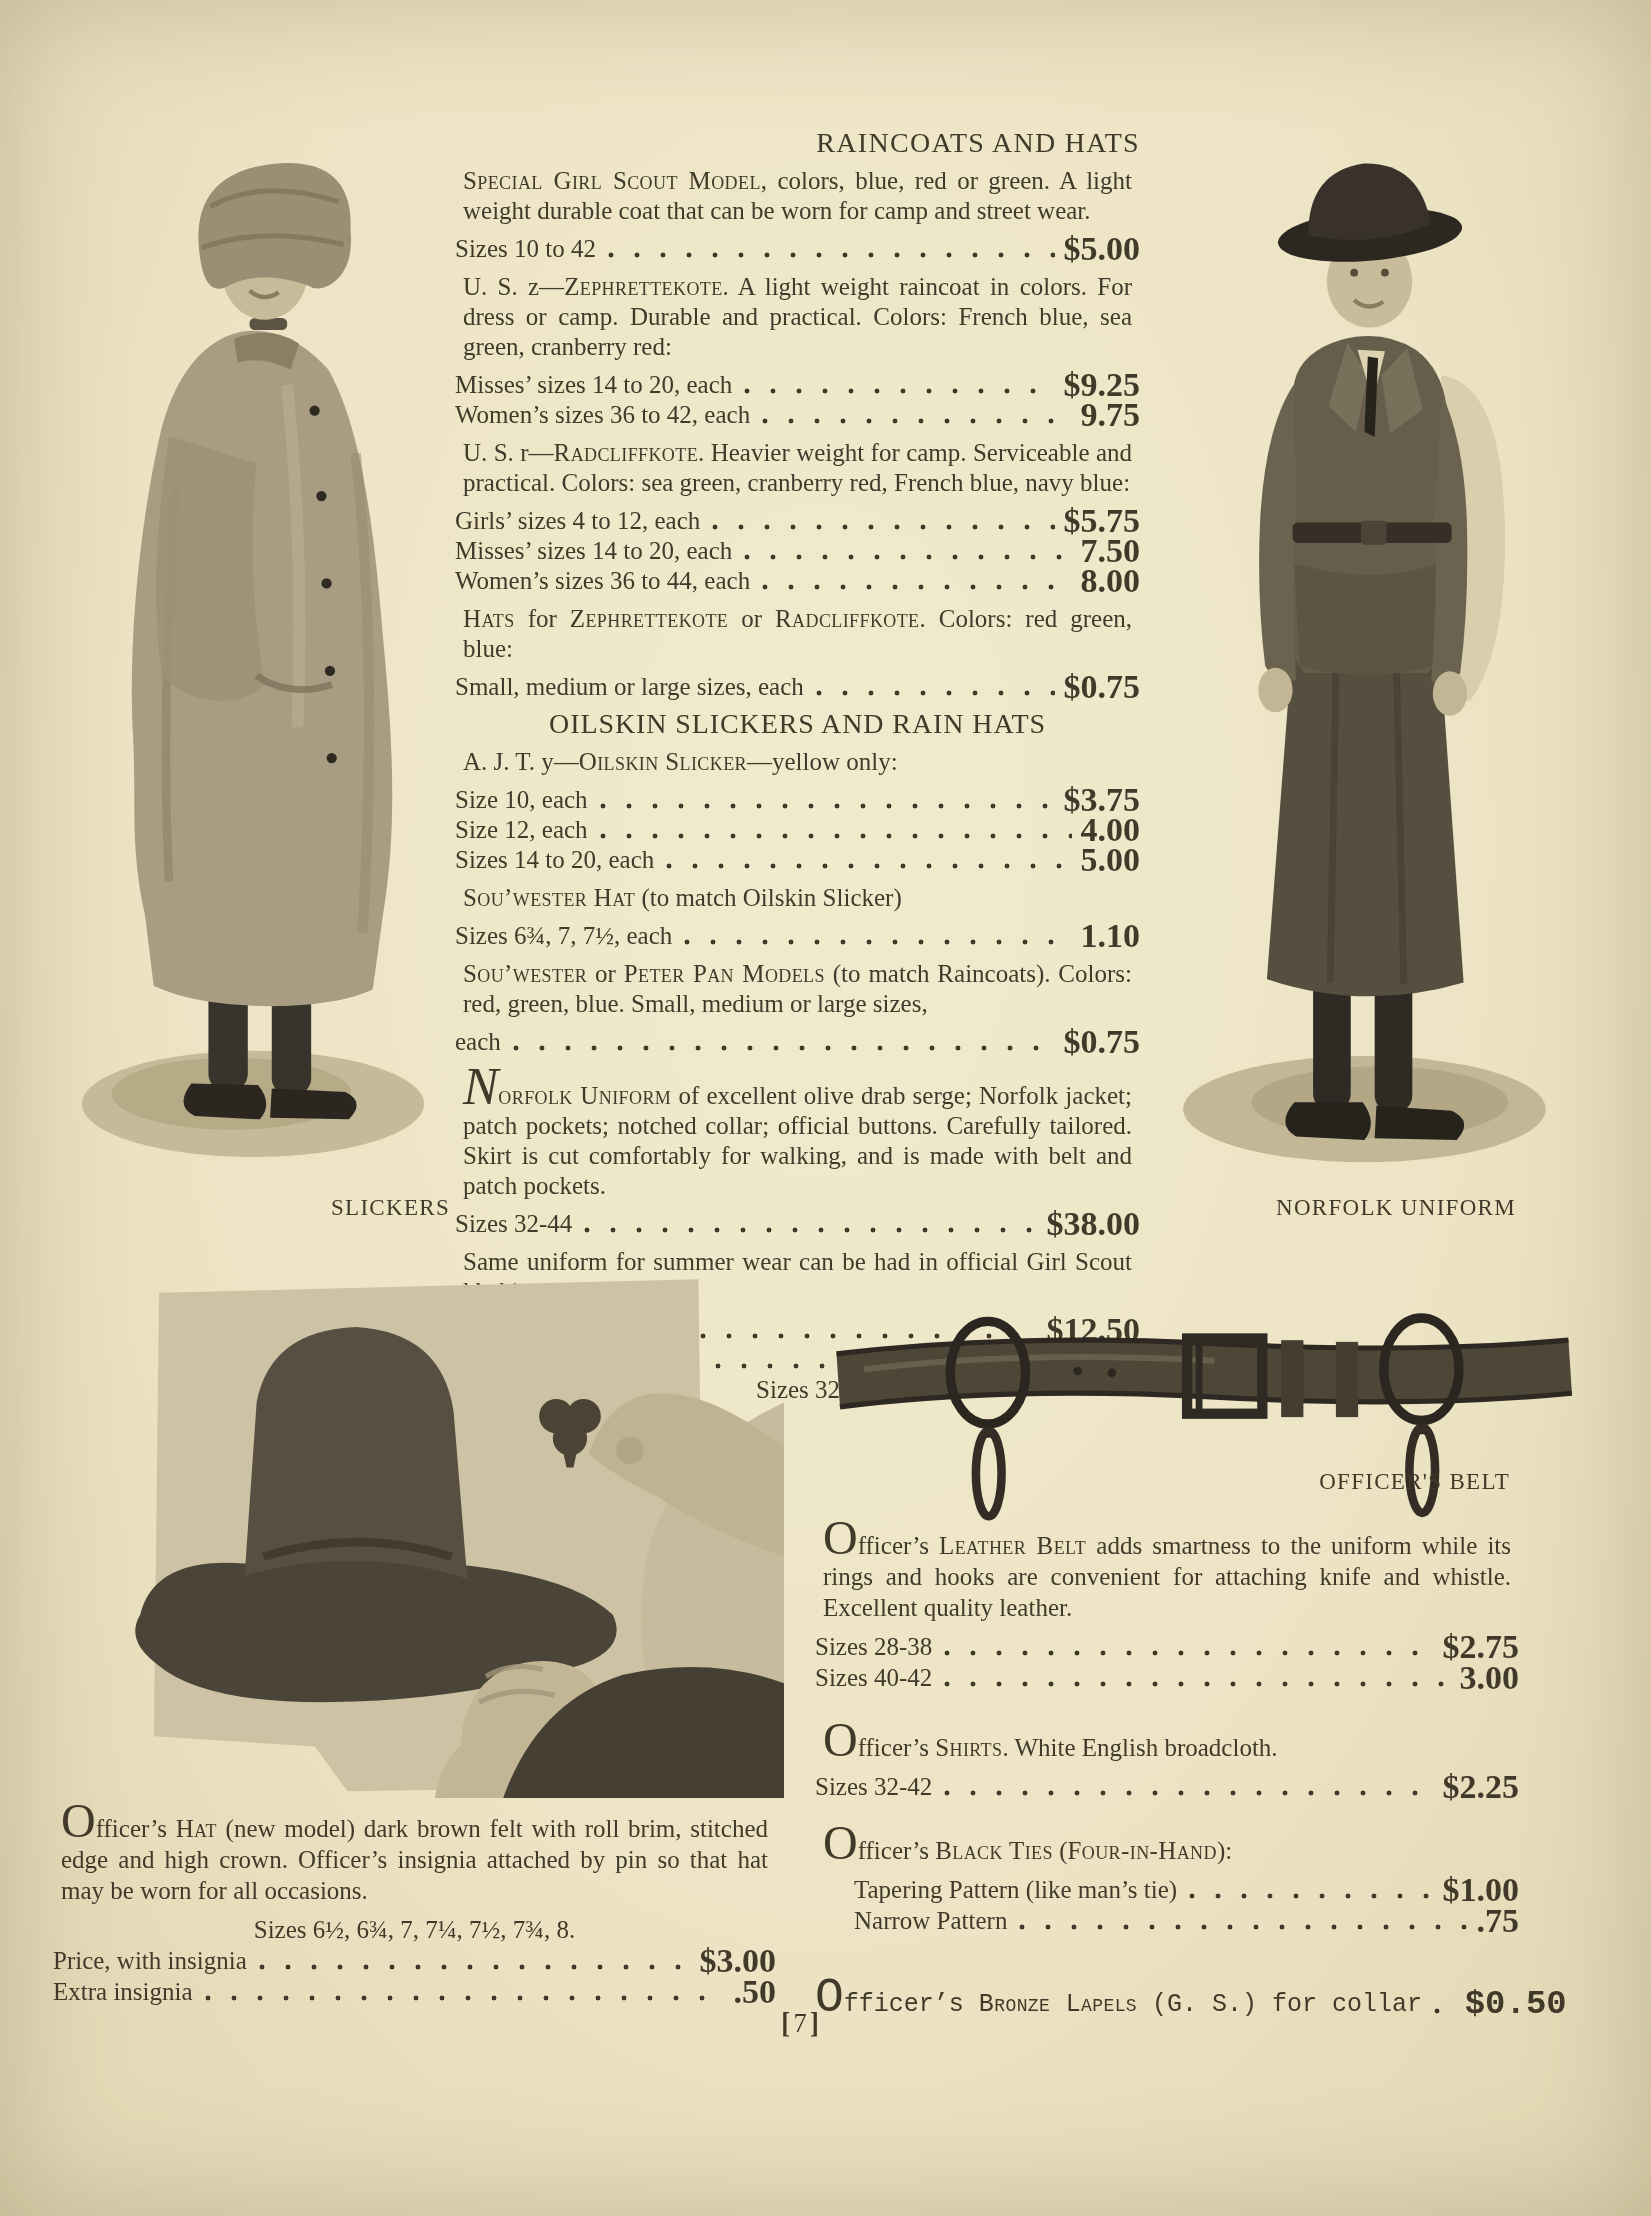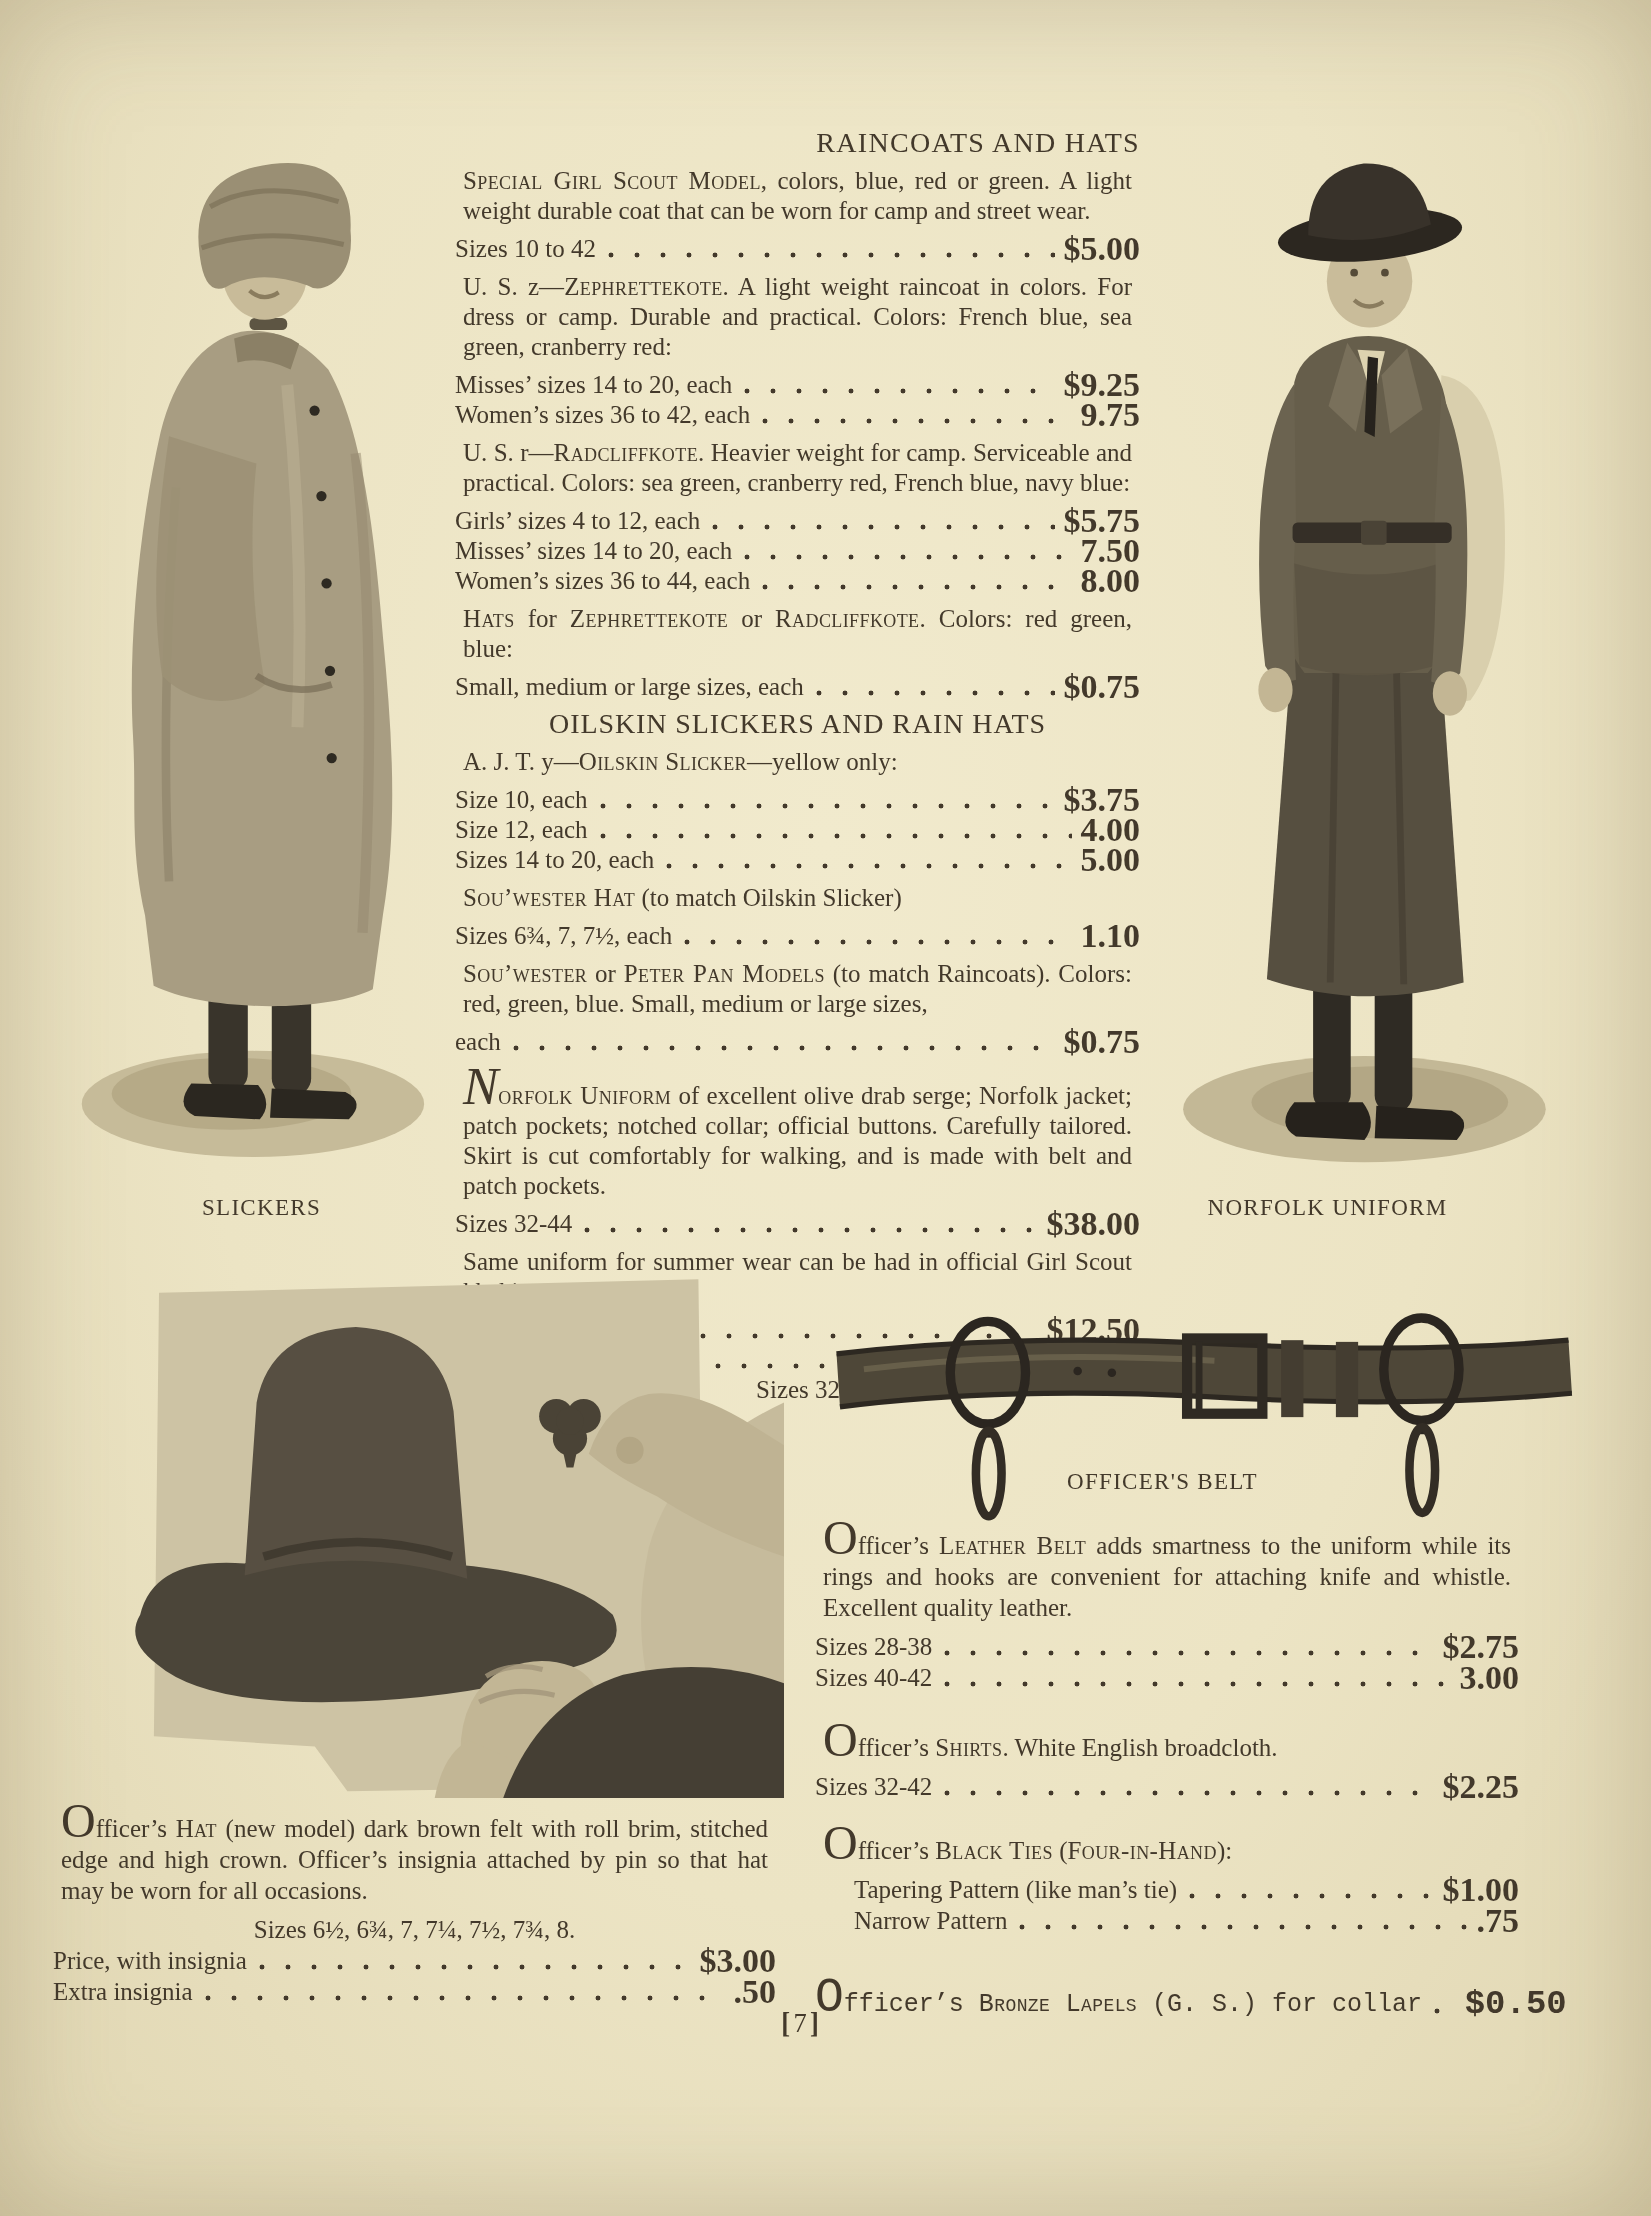--- a/index.html
+++ b/index.html
@@ -31,21 +31,21 @@
   .price{ font-weight:700; font-size:34px; white-space:nowrap; }
   .center-line{ text-align:center; }
   .sizes-note{ width:62%; text-align:right; }
   .norfolk{ margin-top:24px; }
   .gap-lg{ margin-top:39px; }
   .gap-md{ margin-top:33px; }
   .gap-xl{ margin-top:53px;font-family:Liberation Mono, monospace; }
   .blk{ position:absolute; font-size:25px; line-height:31px; }
   .hat-blk{ left:53px; top:1805px; width:723px; }
   .belt-blk{ left:815px; top:1522px; width:704px; }
-  .caption{ position:absolute; font-size:23px; letter-spacing:1.3px; text-align:center; }
+  .caption{ position:absolute; font-size:23px; letter-spacing:1.3px; text-align:right; }
   .cap-slickers{ left:73px; top:1195px; width:377px; }
   .cap-norfolk{ left:1139px; top:1195px; width:377px; }
   .cap-belt{ left:815px; top:1469px; width:695px; }
   .fig{ position:absolute; }
   .pageno{ position:absolute; left:736px; top:2008px; width:128px; text-align:center; font-size:26.5px; }
   .pbr{ display:inline-block; font-weight:700; transform:scaleY(1.15); padding:0 3.4px; }
 </style>
 </head>
 <body>
 

